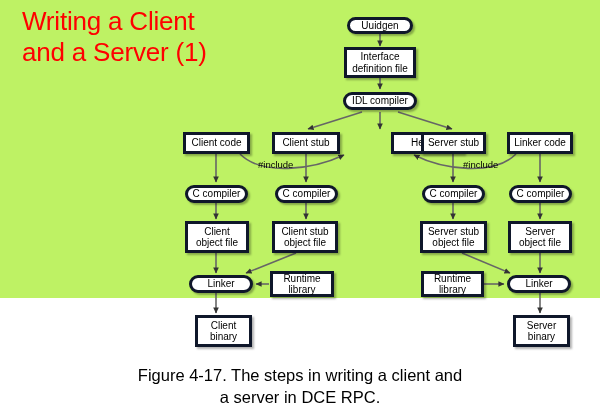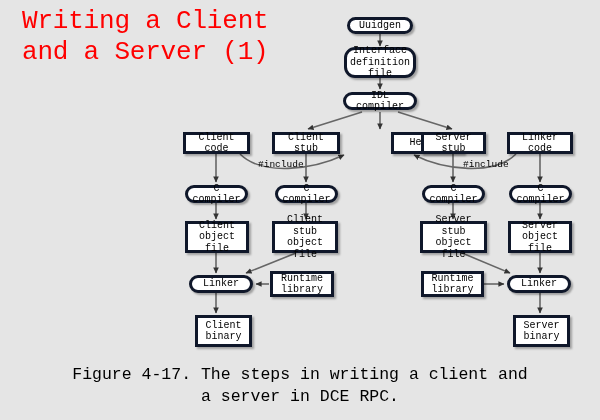--- a/index.html
+++ b/index.html
@@ -13,23 +13,22 @@
     position: relative;
     overflow: hidden;
     font-family: "Liberation Sans", sans-serif;
     color: #000000;
   }
 
   #slide {
     position: absolute;
     left: 0; top: 0;
     width: 600px;
-    height: 420px;
-    background: #e5e5e5;
-    font-family: Liberation Mono, monospace;
+    height: 298px;
+    background: #bef264;
   }
 
   
   #slide-title {
     position: absolute;
     left: 22px;
     top: 6px;
     width: 300px;
     font-size: 26px;
     line-height: 31px;
@@ -148,21 +147,21 @@
         <path d="M462,253 L510,273"></path>
 
         <path d="M484,284 L504,284"></path>
 
         <path d="M540,293 L540,313"></path>
       </g>
     </svg>
 
     <div class="node rounded" style="left:347px; top:17px; width:66px; height:17px;">Uuidgen</div>
 
-    <div class="node" style="left:344px; top:47px; width:72px; height:31px;border-radius:11px;">Interface
+    <div class="node" style="left:344px; top:47px; width:72px; height:31px;">Interface
 definition file</div>
 
     <div class="node rounded" style="left:343px; top:92px; width:74px; height:18px;">IDL compiler</div>
 
     <div class="node" style="left:183px; top:132px; width:67px; height:22px;">Client code</div>
     <div class="node" style="left:272px; top:132px; width:68px; height:22px;">Client stub</div>
     <div class="node" style="left:347px; top:132px; width:73px; height:22px;margin-left:44px;">Header</div>
     <div class="node" style="left:421px; top:132px; width:65px; height:22px;">Server stub</div>
     <div class="node" style="left:507px; top:132px; width:66px; height:22px;">Linker code</div>
 

